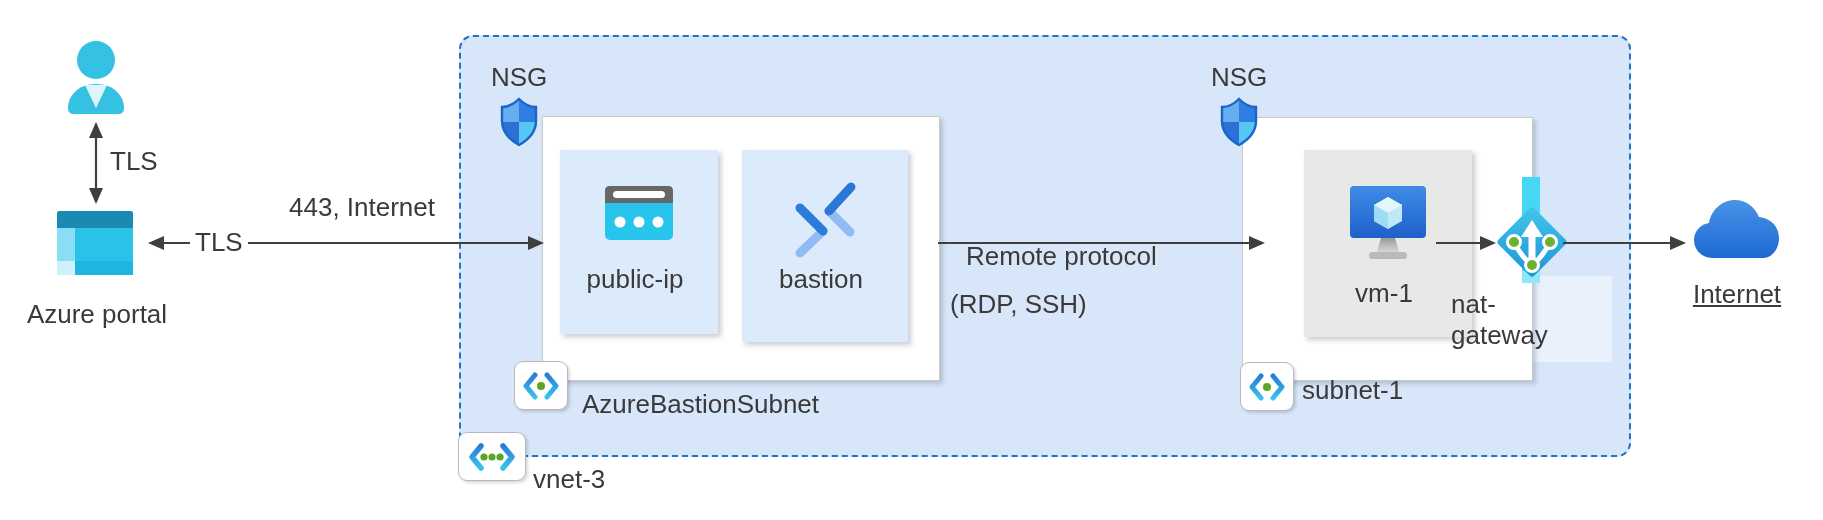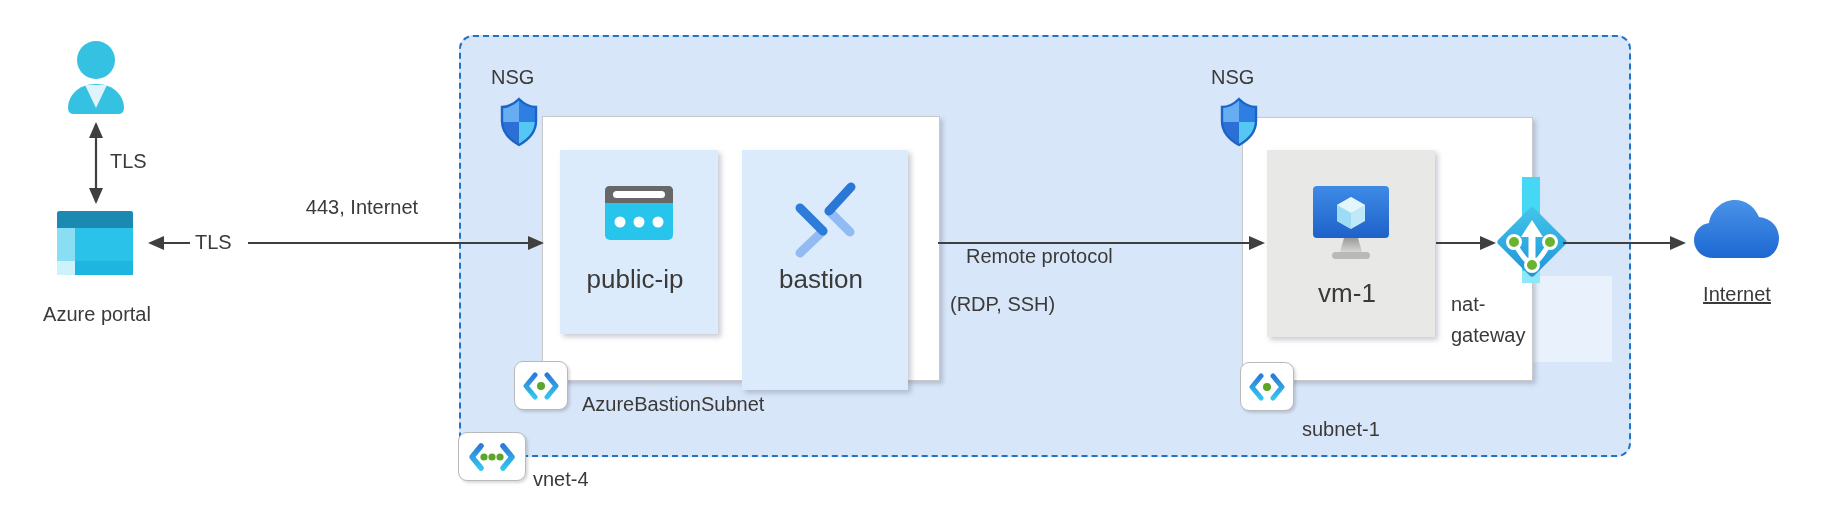--- a/index.html
+++ b/index.html
@@ -1,25 +1,25 @@
 <!DOCTYPE html>
 <html><head>
 <meta charset="utf-8">
 <style>
   html,body{margin:0;padding:0;background:#fff;}
   #canvas{position:relative;width:1823px;height:520px;background:#fff;overflow:hidden;
           font-family:"Liberation Sans",sans-serif;color:#3b3a39;}
-  .lbl{position:absolute;color:#3b3a39;font-size:20px;line-height:30px;white-space:nowrap;z-index:6;}
+  .lbl{position:absolute;color:#3b3a39;font-size:26px;line-height:30px;white-space:nowrap;z-index:6;}
   .ctr{text-align:left;white-space:normal;}
   .vnet{position:absolute;left:459px;top:35px;width:1168px;height:418px;
         background:#d8e6f9;border:2px dashed #2273c8;border-radius:14px;z-index:1;}
   .snbox{position:absolute;background:#ffffff;border:1px solid #c9c9c9;
          box-shadow:3px 3px 4px rgba(100,110,130,.30);z-index:2;}
   .card{position:absolute;background:#dcebfb;box-shadow:3px 3px 5px rgba(100,110,130,.35);z-index:3;}
-  .card.grey{background:#e8e8e6;}
+  .card.grey{background:#e8e8e6;margin-left:37px;}
   .card .name{position:absolute;left:0;right:8px;top:114px;text-align:center;font-size:26px;color:#3b3a39;}
   .chip{position:absolute;background:#fff;border:1px solid #b9b9b9;border-radius:9px;
         box-shadow:2px 2px 3px rgba(0,0,0,.15);display:flex;align-items:center;justify-content:center;z-index:4;}
   .icon{position:absolute;z-index:4;}
   #arrows{position:absolute;left:0;top:0;width:1823px;height:520px;z-index:5;pointer-events:none;}
   .natbg{position:absolute;left:1522px;top:276px;width:90px;height:86px;background:#e9f1fc;z-index:2;}
 </style>
 </head>
 <body>
 
@@ -37,21 +37,21 @@
       <rect x="0" y="0" width="68" height="54" rx="5" fill="#27c4ec"></rect>
       <path d="M0 5 Q0 0 5 0 L63 0 Q68 0 68 5 L68 17 L0 17 Z" fill="#676767"></path>
       <rect x="8" y="5" width="52" height="7" rx="3.5" fill="#ffffff"></rect>
       <circle cx="15" cy="36" r="5.5" fill="#ffffff"></circle>
       <circle cx="34" cy="36" r="5.5" fill="#ffffff"></circle>
       <circle cx="53" cy="36" r="5.5" fill="#ffffff"></circle>
     </svg>
     <div class="name">public-ip</div>
   </div>
 
-  <div class="card" style="left:742px;top:150px;width:166px;height:240px;">
+  <div class="card" style="left:742px;top:150px;width:166px;height:192px;">
     <svg class="icon" style="left:48px;top:28px;" width="70" height="80" viewBox="0 0 70 80">
       <g stroke-linecap="round" fill="none">
         <path d="M33 53 L10 75" stroke="#93bbf3" stroke-width="9"></path>
         <path d="M10 30 L33 53" stroke="#2e7cd9" stroke-width="9"></path>
         <path d="M39 33 L60 54" stroke="#93bbf3" stroke-width="9"></path>
         <path d="M61 9 L39 33" stroke="#2b77d6" stroke-width="9"></path>
       </g>
     </svg>
     <div class="name">bastion</div>
   </div>
@@ -219,22 +219,22 @@
   <div class="lbl" style="left:195px;top:227px;">TLS</div>
   <div class="lbl" style="left:262px;top:192px;width:200px;text-align:center;">443, Internet</div>
 
   <div class="lbl" style="left:491px;top:62px;">NSG</div>
   <div class="lbl" style="left:1211px;top:62px;">NSG</div>
 
   <div class="lbl" style="left:950px;top:240px;line-height:33px;margin-left:16px;">Remote protocol</div>
   <div class="lbl" style="left:950px;top:288px;line-height:33px;">(RDP, SSH)</div>
 
   <div class="lbl" style="left:582px;top:389px;">AzureBastionSubnet</div>
-  <div class="lbl" style="left:1302px;top:414px;">subnet-1</div>
-  <div class="lbl" style="left:533px;top:464px;">vnet-4</div>
+  <div class="lbl" style="left:1302px;top:375px;">subnet-1</div>
+  <div class="lbl" style="left:533px;top:464px;">vnet-3</div>
 
   <div class="lbl ctr" style="left:1451px;top:289px;width:160px;line-height:31px;">
     <div>nat-</div>
     <div>gateway</div>
   </div>
 
   <div class="lbl" style="left:1657px;top:279px;width:160px;text-align:center;text-decoration:underline;">Internet</div>
 
 </div>
 

